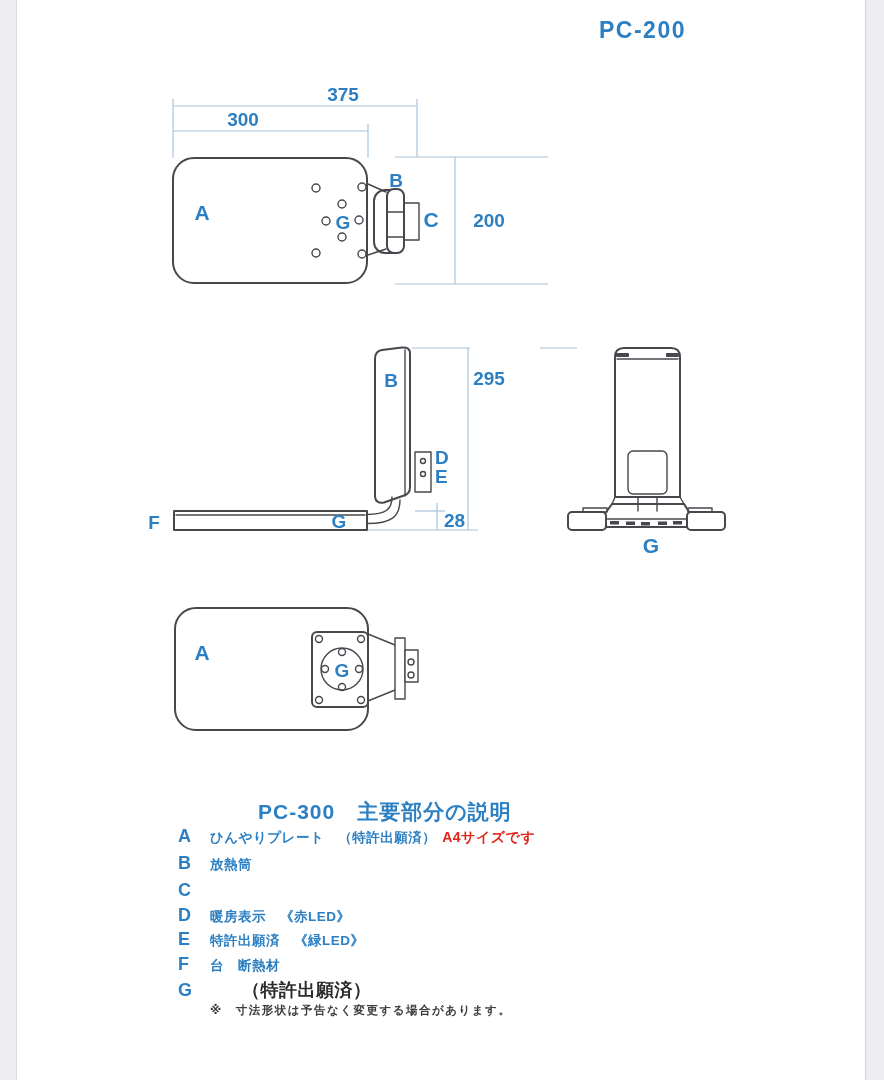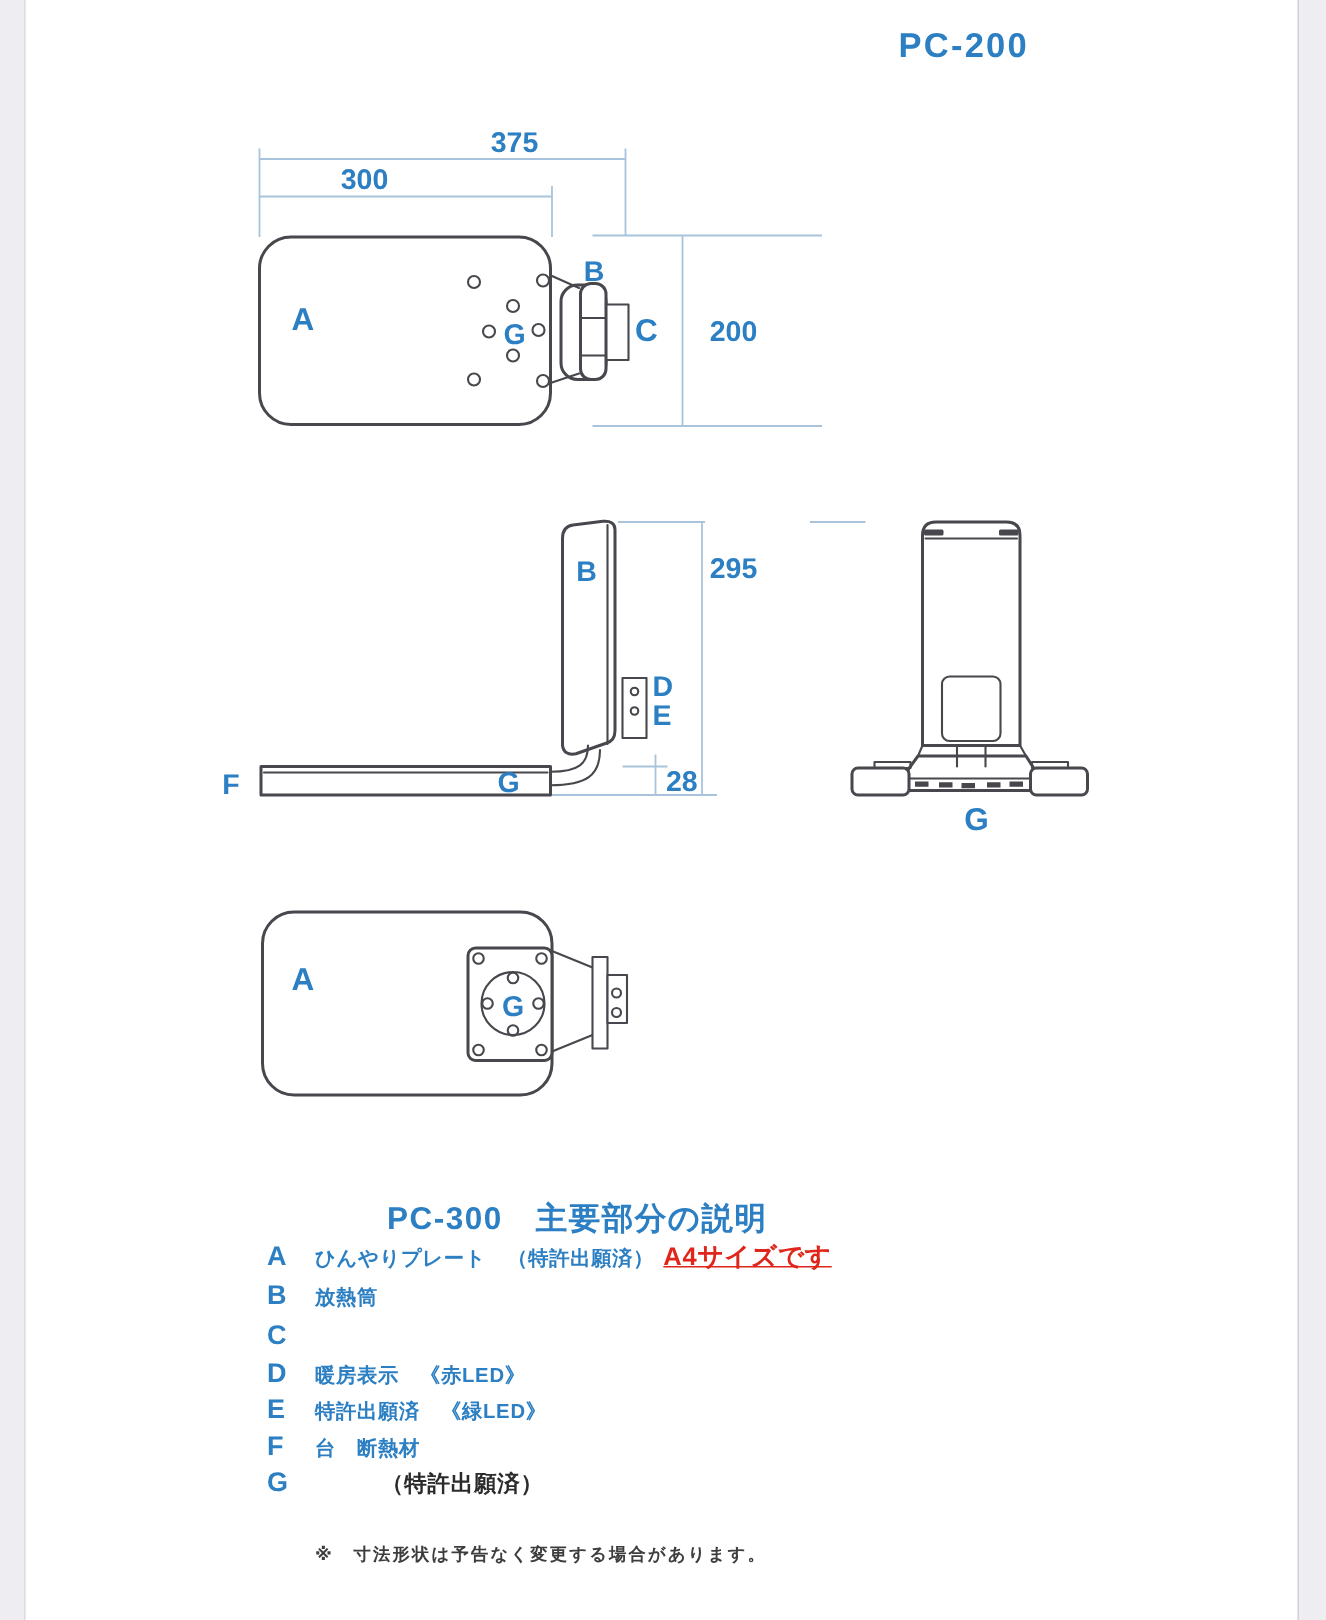--- a/index.html
+++ b/index.html
@@ -24,25 +24,25 @@
   .t{stroke-width:1.4;}
   .wf{fill:#ffffff;}
   .hatch{fill:var(--outline-gray,#47474d);stroke:none;}
   .legend-title{
     position:absolute;left:258px;top:798px;font-size:21px;font-weight:bold;
     color:var(--label-blue,#2b7fc2);letter-spacing:1px;
   }
   .legend-row{position:absolute;left:178px;display:flex;align-items:baseline;white-space:nowrap;}
   .legend-key{width:32px;font-size:18px;font-weight:bold;color:var(--label-blue,#2b7fc2);flex:none;}
   .legend-text{font-size:13.5px;font-weight:bold;color:var(--label-blue,#2b7fc2);letter-spacing:0.5px;}
-  .legend-highlight{font-size:17px;font-weight:bold;color:var(--highlight-red,#e0251a);margin-left:6px;letter-spacing:0.5px;text-decoration:underline;}
-  .legend-note{font-size:15px;font-weight:bold;color:#2b2b2b;margin-left:44px;letter-spacing:0.5px;}
+  .legend-highlight{font-size:14px;font-weight:bold;color:var(--highlight-red,#e0251a);margin-left:6px;letter-spacing:0.5px;}
+  .legend-note{font-size:18px;font-weight:bold;color:#2b2b2b;margin-left:32px;letter-spacing:0.5px;}
   .footnote{
     position:absolute;left:210px;top:1003px;font-size:11.5px;color:var(--footnote-gray,#3d3d3d);
-    letter-spacing:1.5px;font-weight:bold;margin-top:26px;
+    letter-spacing:1.5px;font-weight:bold;
   }
 </style>
 </head>
 <body>
 
 <div class="side-band left"></div>
 <div class="side-band right"></div>
 
 <div class="doc-title">PC-200</div>
 

